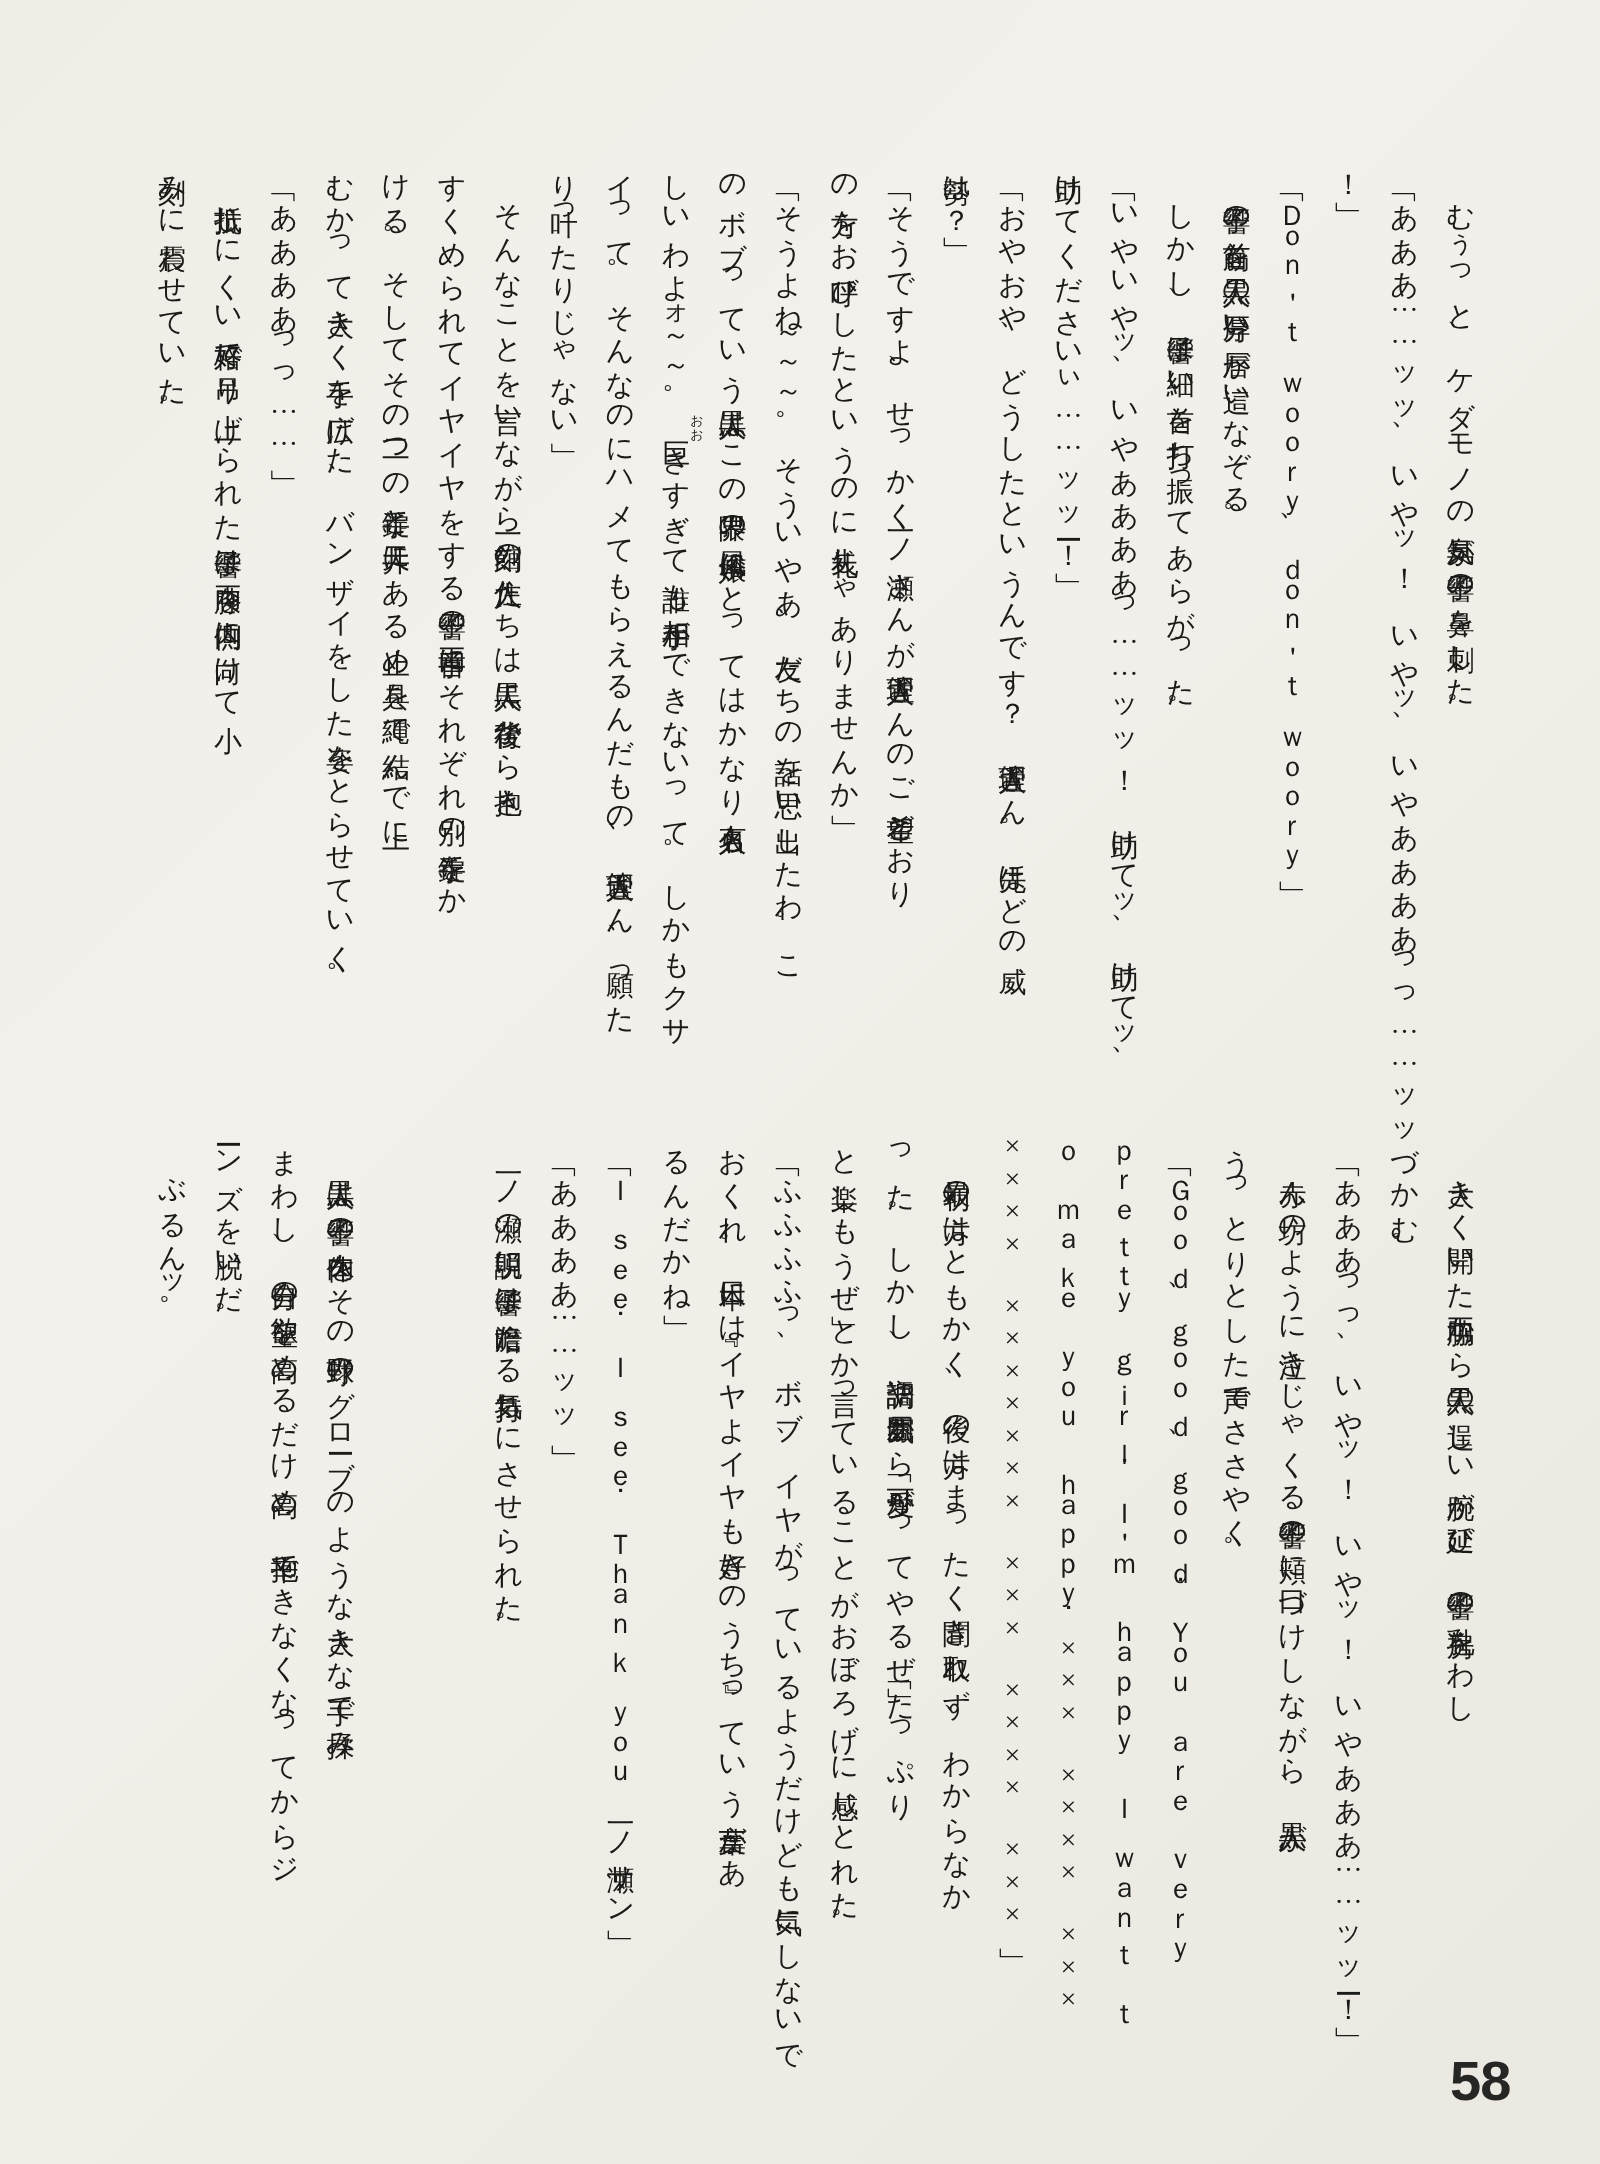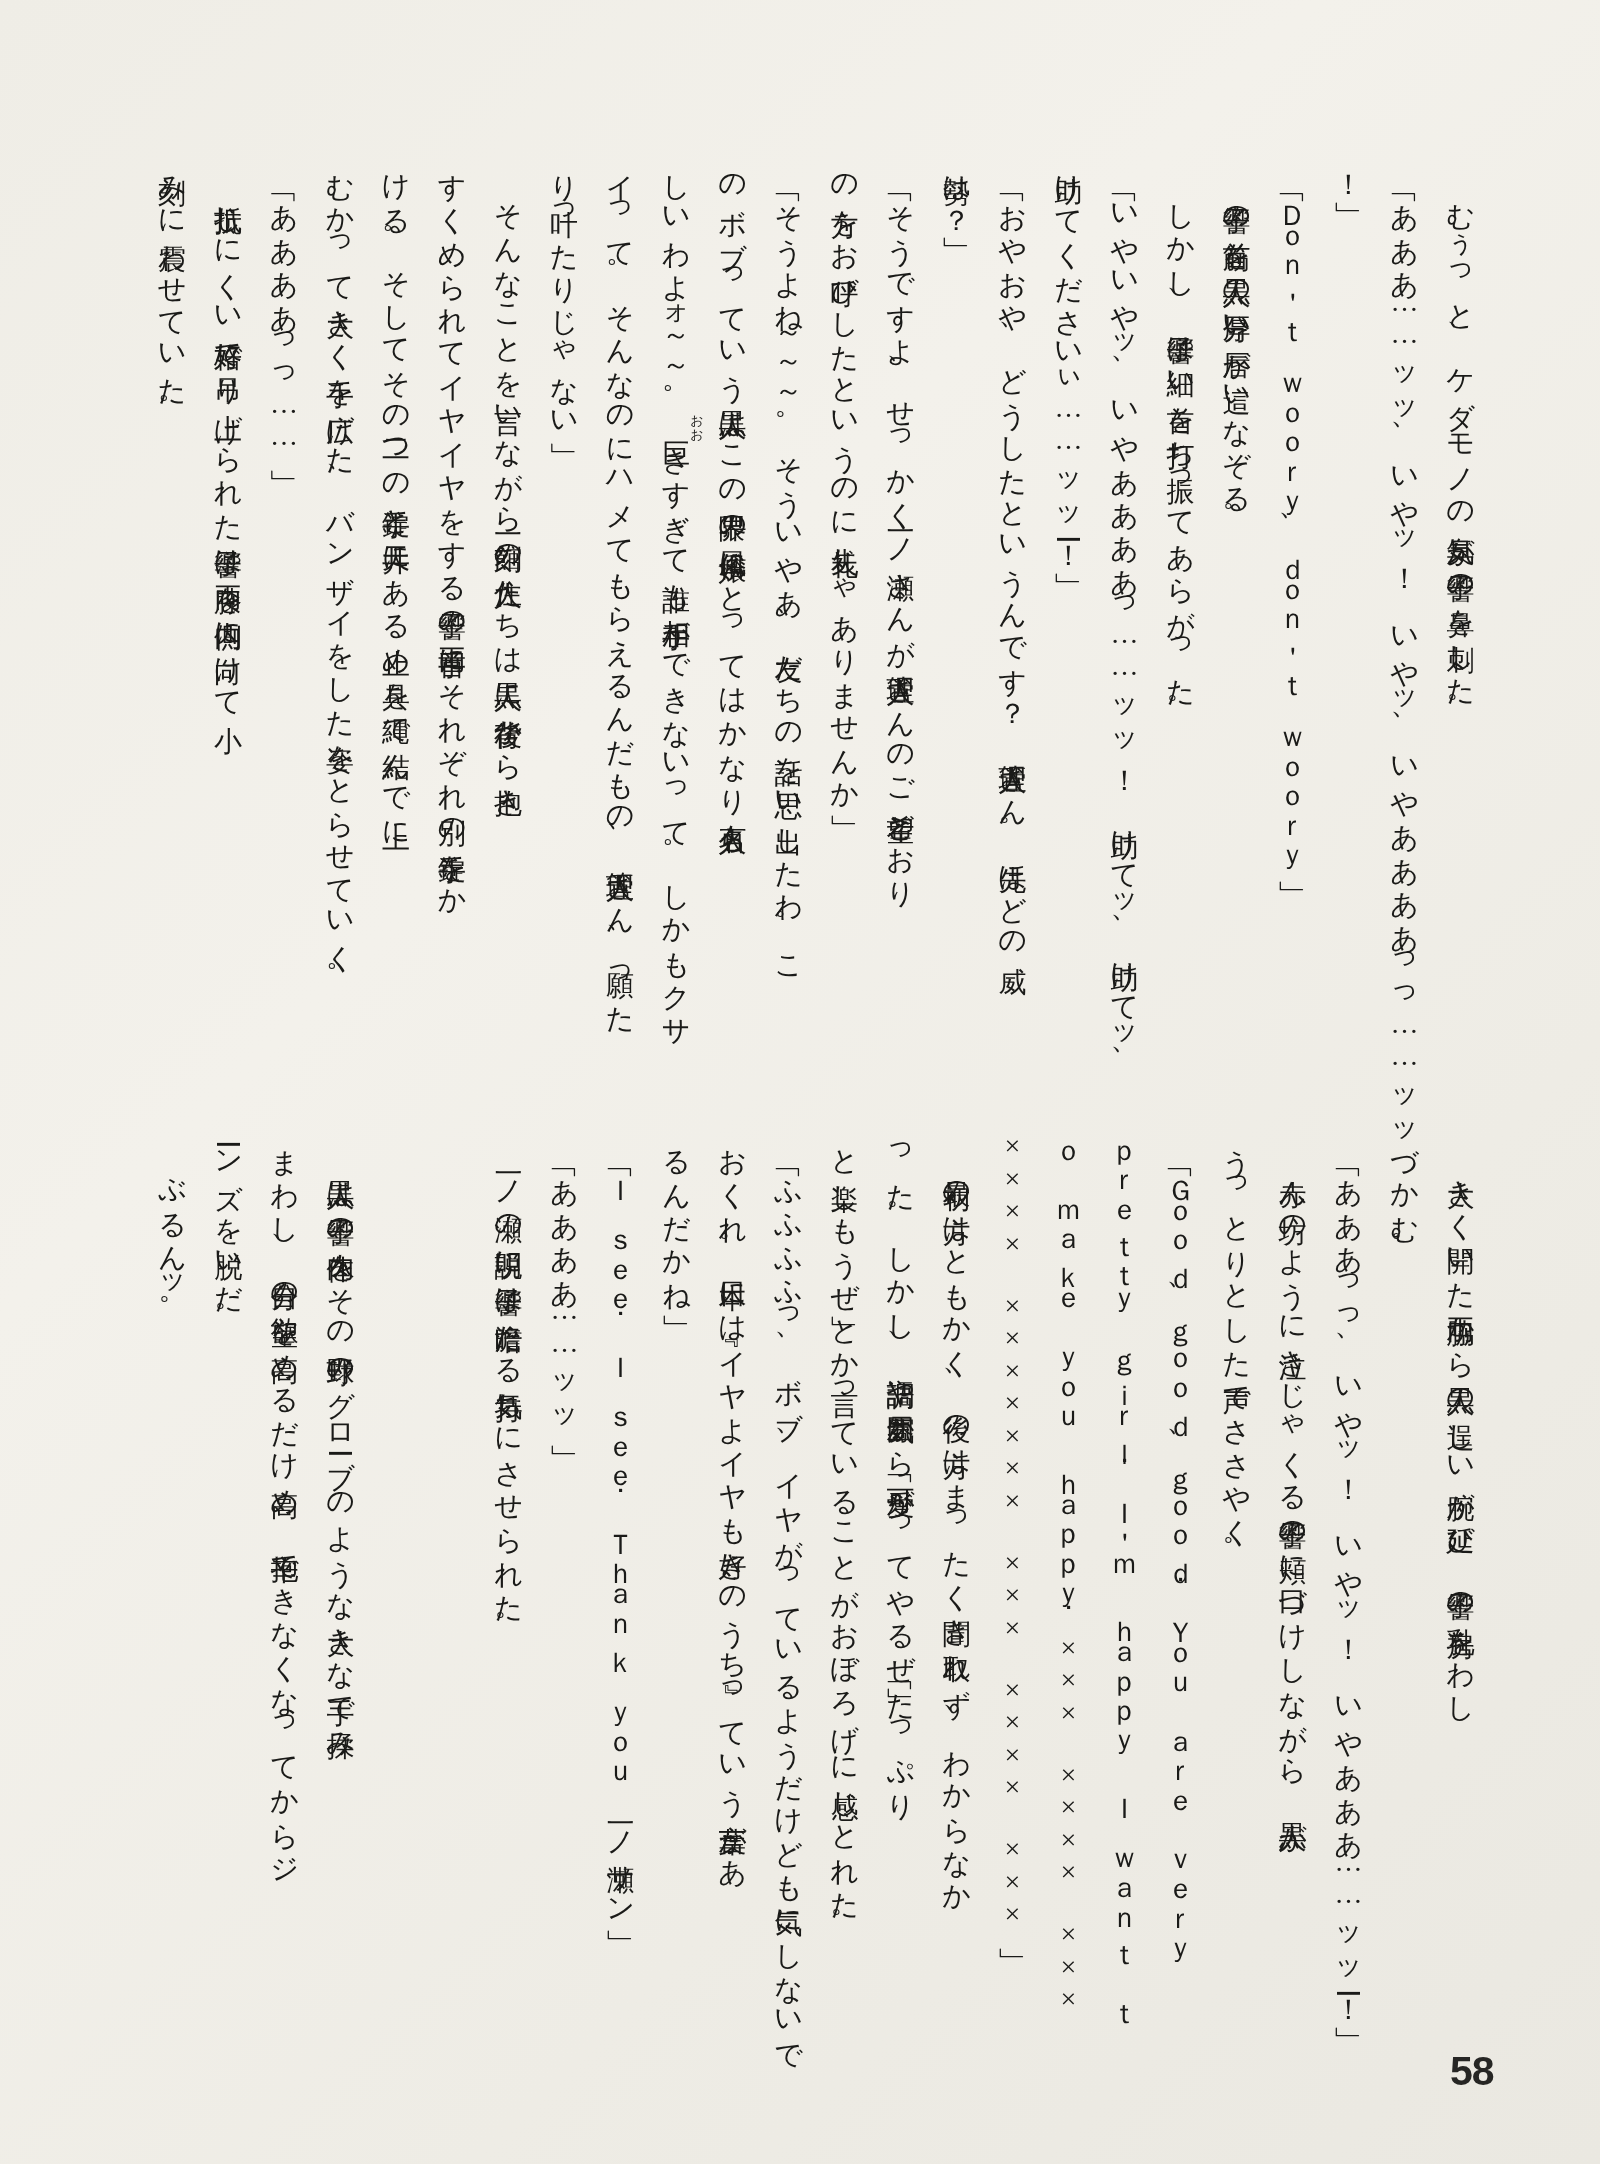--- a/index.html
+++ b/index.html
@@ -27,21 +27,21 @@
   .line{margin:0;padding:0;white-space:pre;}
   .indent{text-indent:29px;}
   .para-gap{width:112px;}
   ruby{ruby-position:over;}
   rt{font-size:13px;letter-spacing:0;font-family:"Liberation Serif","DejaVu Serif",serif;}
   .page-number{
     position:absolute;
     left:1450px;top:2048px;
     font-family:"Liberation Sans","DejaVu Sans",sans-serif;
     font-weight:bold;
-    font-size:41px;
+    font-size:56px;
     letter-spacing:-1px;
     color:#262624;
   }
 </style>
 </head>
 <body>
 
 <div class="page">
 
   <div class="tb" id="top-block">

